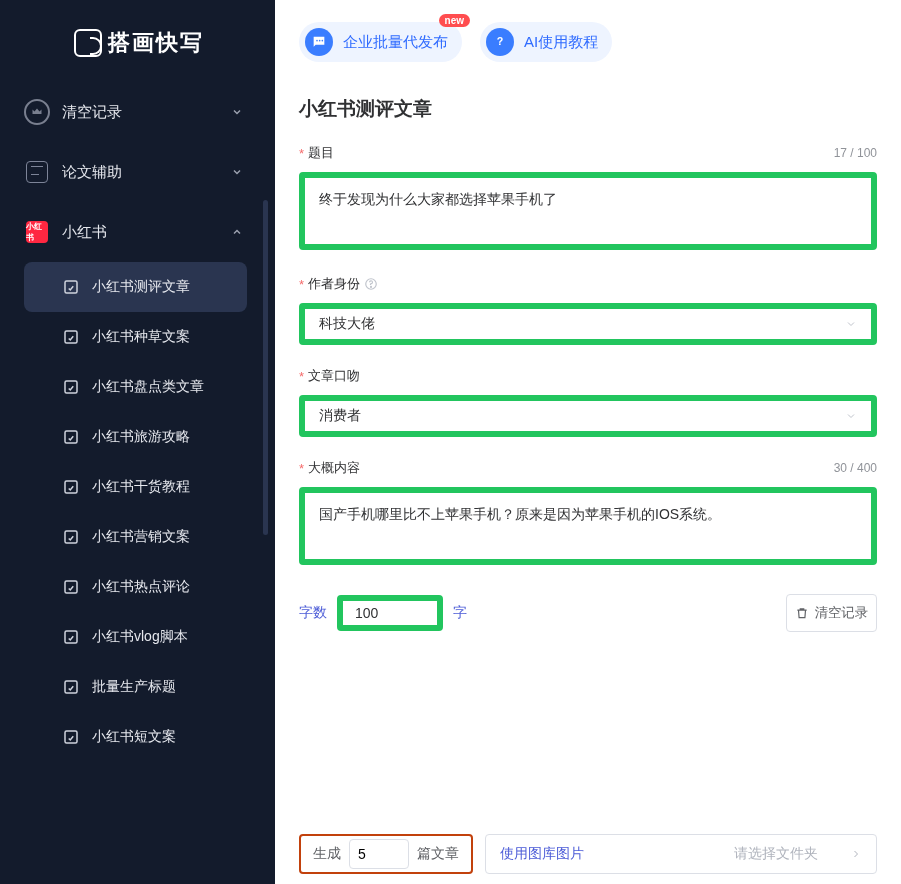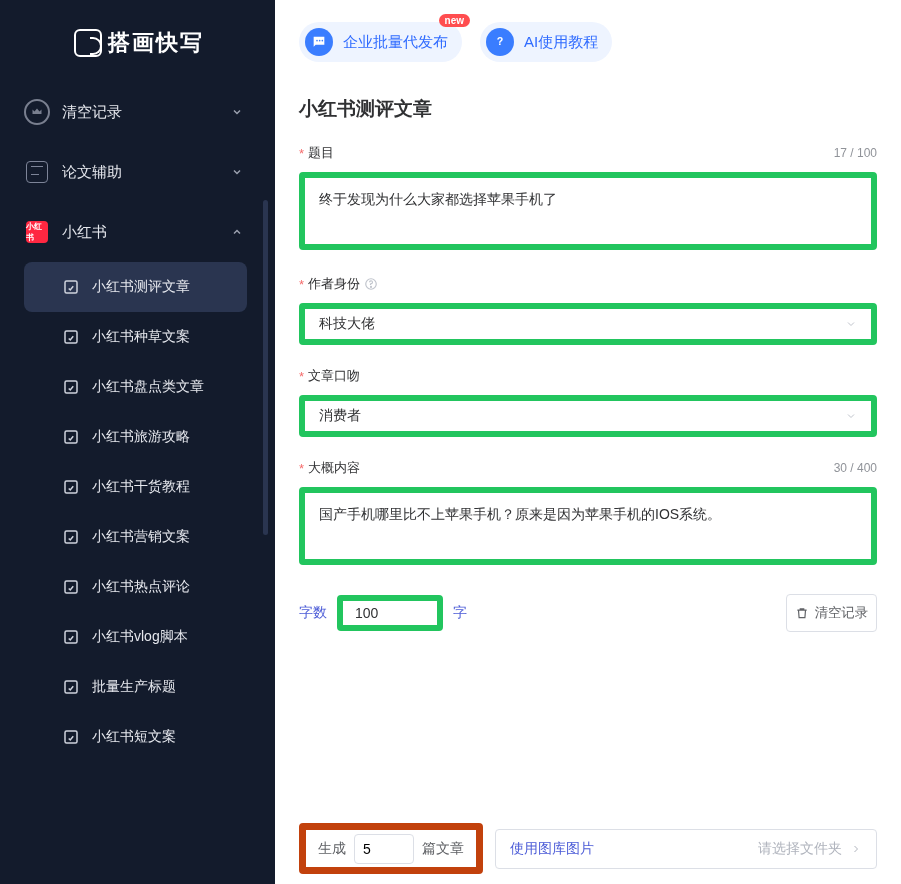--- a/index.html
+++ b/index.html
@@ -50,24 +50,24 @@
   .ta-title{height:78px;}
   .ta-content{height:78px;}
   .select{height:42px;display:flex;align-items:center;justify-content:space-between;cursor:pointer;background:#fff;}
   .select-arrow{color:#c0c4cc;}
   .row-controls{display:flex;align-items:center;margin-top:4px;}
   .wc-label{color:#4b5bd7;font-size:14px;margin-right:10px;}
   .num-input{width:106px;height:36px;padding:0 12px;}
   .wc-suffix{color:#4b5bd7;margin-left:10px;}
   .clear-btn{margin-left:auto;border:1px solid #dcdfe6;background:#fff;border-radius:4px;height:38px;padding:0 8px;display:flex;align-items:center;gap:6px;cursor:pointer;color:#606266;}
   .footer{display:flex;gap:12px;padding:0 24px 10px;align-items:center;}
-  .gen-wrap{display:flex;align-items:center;border:7px solid #c2410c;border-radius:4px;height:51px;padding:0 12px;gap:8px;background:#fff;}
+  .gen-wrap{display:flex;align-items:center;border:2px solid #c2410c;border-radius:4px;height:40px;padding:0 12px;gap:8px;background:#fff;}
   .gen-wrap .gen-label{font-size:14px;color:#606266;}
   .gen-input{width:60px;height:30px;border:1px solid #dcdfe6;border-radius:4px;padding:0 8px;font-size:14px;}
-  .lib-select{flex:1;height:40px;border:1px solid #dcdfe6;border-radius:4px;display:flex;align-items:center;padding:18px 14px;cursor:pointer;background:#fff;}
+  .lib-select{flex:1;height:40px;border:1px solid #dcdfe6;border-radius:4px;display:flex;align-items:center;padding:18px 14px;cursor:pointer;background:#fff;gap:24px;}
   .lib-label{color:#4b5bd7;font-weight:500;}
   .lib-placeholder{margin-left:auto;color:#b0b4bd;margin-right:8px;}
   svg{display:block;}
 </style>
 </head>
 <body>
 
 <div class="app">
 
   <aside class="sidebar">

